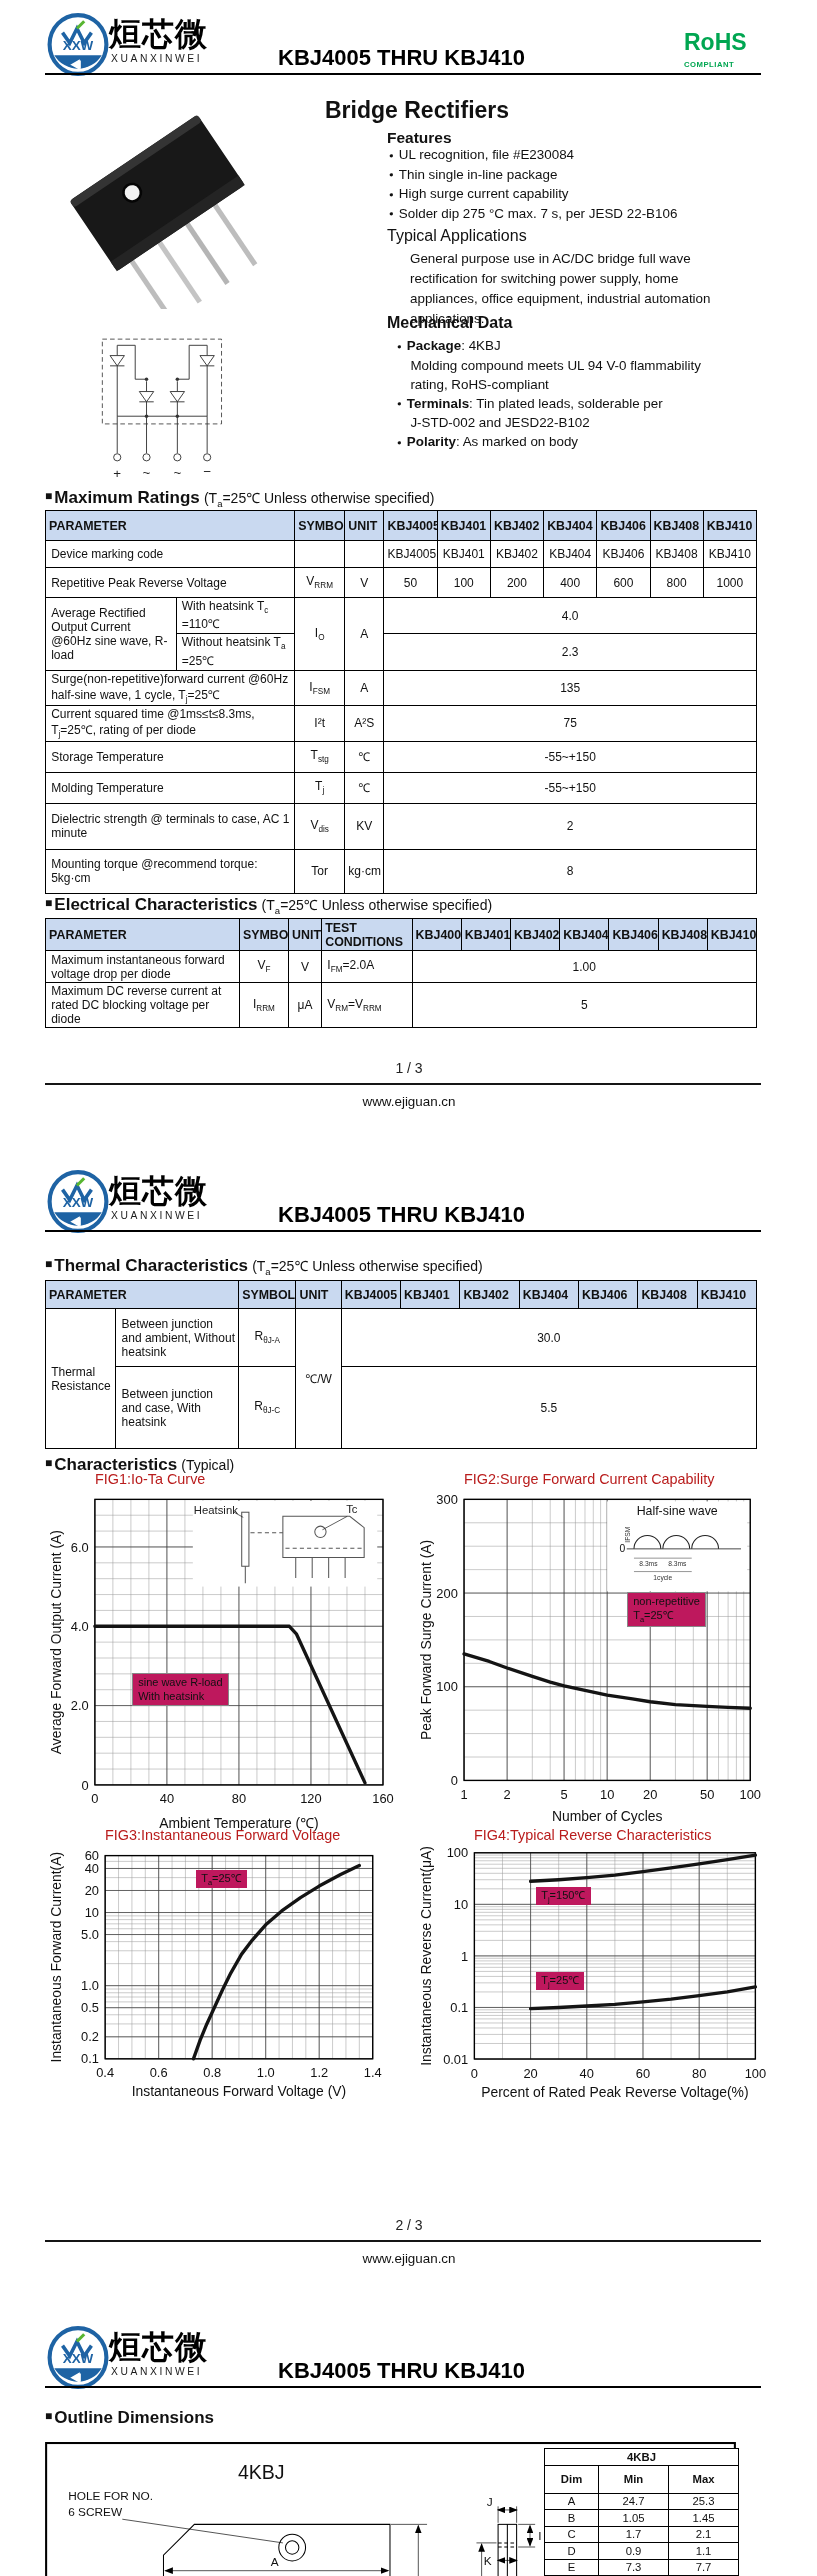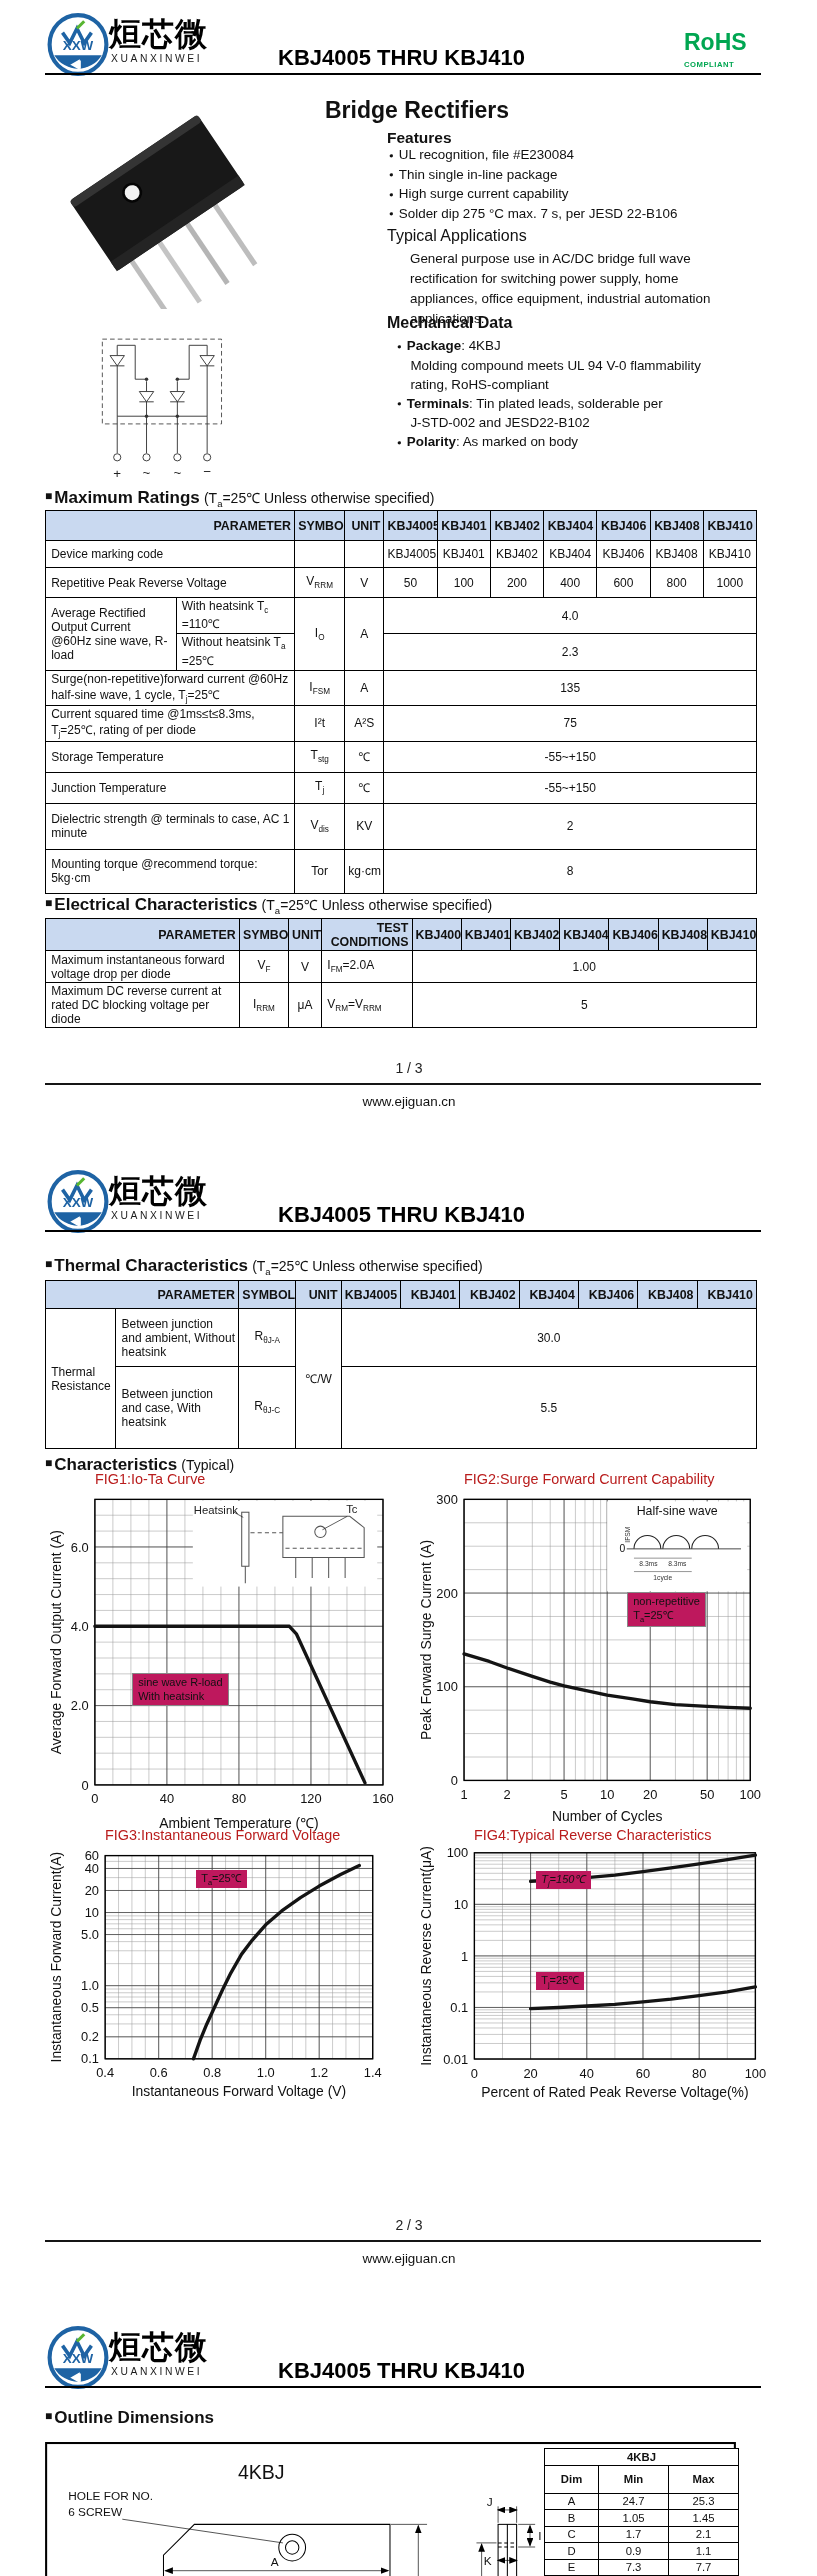--- a/index.html
+++ b/index.html
@@ -34,21 +34,21 @@
   
   .sec{position:absolute;white-space:nowrap}
   .sec .mk{font-size:12px;vertical-align:2.6px;margin-right:2.1px}
   .sec .st{font-size:17px;font-weight:bold}
   .sec .sc{font-size:14px;margin-left:4.1px}
   
   .dtable{border-collapse:collapse;table-layout:fixed;position:absolute;background:#fff;border:1.5px solid #000}
   .dtable th,.dtable td{border-left:0.8px solid #000;border-right:0.8px solid #000;
       border-top:1.5px solid #000;border-bottom:1.5px solid #000;
       font-size:12px;padding:1px 3.1px;overflow:hidden;vertical-align:middle}
-  .dtable th{background:#c9d9f0;font-weight:bold;text-align:right;font-size:12.4px}
+  .dtable th{background:#c9d9f0;font-weight:bold;text-align:left;font-size:12.4px}
   .dtable td.c{text-align:center}
   .dtable td.p{text-align:left;padding-left:5.2px}
   
   .fig{position:absolute}
   .fig svg{position:absolute;left:0;top:0}
   .fig-title{position:absolute;text-align:left;font-size:14.4px;color:#b91c1c;white-space:nowrap}
   .fig-ann{position:absolute;background:#be185d;font-size:11px;line-height:1.35;color:#111;padding:0.5px 5.2px;white-space:nowrap}
   .fig-ann.boxed{border:0.8px solid #888}
   svg text{font-family:"Liberation Sans",sans-serif}
   
@@ -214,21 +214,21 @@
         <td class="c">A²S</td>
         <td colspan="7" class="c">75</td>
       </tr>
       <tr style="height:31px">
         <td colspan="2" class="p">Storage Temperature</td>
         <td class="c">T<sub>stg</sub></td>
         <td class="c">℃</td>
         <td colspan="7" class="c">-55~+150</td>
       </tr>
       <tr style="height:31px">
-        <td colspan="2" class="p">Junction Temperature</td>
+        <td colspan="2" class="p">Molding Temperature</td>
         <td class="c">T<sub>j</sub></td>
         <td class="c">℃</td>
         <td colspan="7" class="c">-55~+150</td>
       </tr>
       <tr style="height:46px">
         <td colspan="2" class="p">Dielectric strength @ terminals to case, AC 1 minute</td>
         <td class="c">V<sub>dis</sub></td>
         <td class="c">KV</td>
         <td colspan="7" class="c">2</td>
       </tr>
@@ -677,21 +677,21 @@
           <text x="660" y="486" text-anchor="middle" font-size="25" fill="#111">100</text>
           <text x="103" y="459" text-anchor="end" font-size="25" fill="#111">0.01</text>
           <text x="103" y="359" text-anchor="end" font-size="25" fill="#111">0.1</text>
           <text x="103" y="259" text-anchor="end" font-size="25" fill="#111">1</text>
           <text x="103" y="159" text-anchor="end" font-size="25" fill="#111">10</text>
           <text x="103" y="59" text-anchor="end" font-size="25" fill="#111">100</text>
           <text x="387.5" y="523" text-anchor="middle" font-size="27" fill="#111">Percent of Rated Peak Reverse Voltage(%)</text>
           <text x="30" y="250" text-anchor="middle" font-size="27" fill="#111" transform="rotate(-90 30 250)">Instantaneous Reverse Current(μA)</text>
         </svg>
         <div class="fig-title" style="left: 59px; width: 281px; top: 0px;">FIG4:Typical Reverse Characteristics</div>
-        <div class="fig-ann" style="left: 121px; top: 44px; font-style: italic;">
+        <div class="fig-ann" style="left: 121px; top: 60px;">
           <div>T<sub>j</sub>=150℃</div>
         </div>
         <div class="fig-ann" style="left: 121px; top: 145px;">
           <div>T<sub>j</sub>=25℃</div>
         </div>
       </div>
 
   <svg class="logo-svg" width="62" height="63" viewBox="0 0 120 122">
     <ellipse cx="60" cy="61" rx="55" ry="57" fill="#fff" stroke="#1e63a4" stroke-width="8"></ellipse>
     <path d="M14,82 a55,57 0 0 0 92,0 z" fill="#1e63a4"></path>

